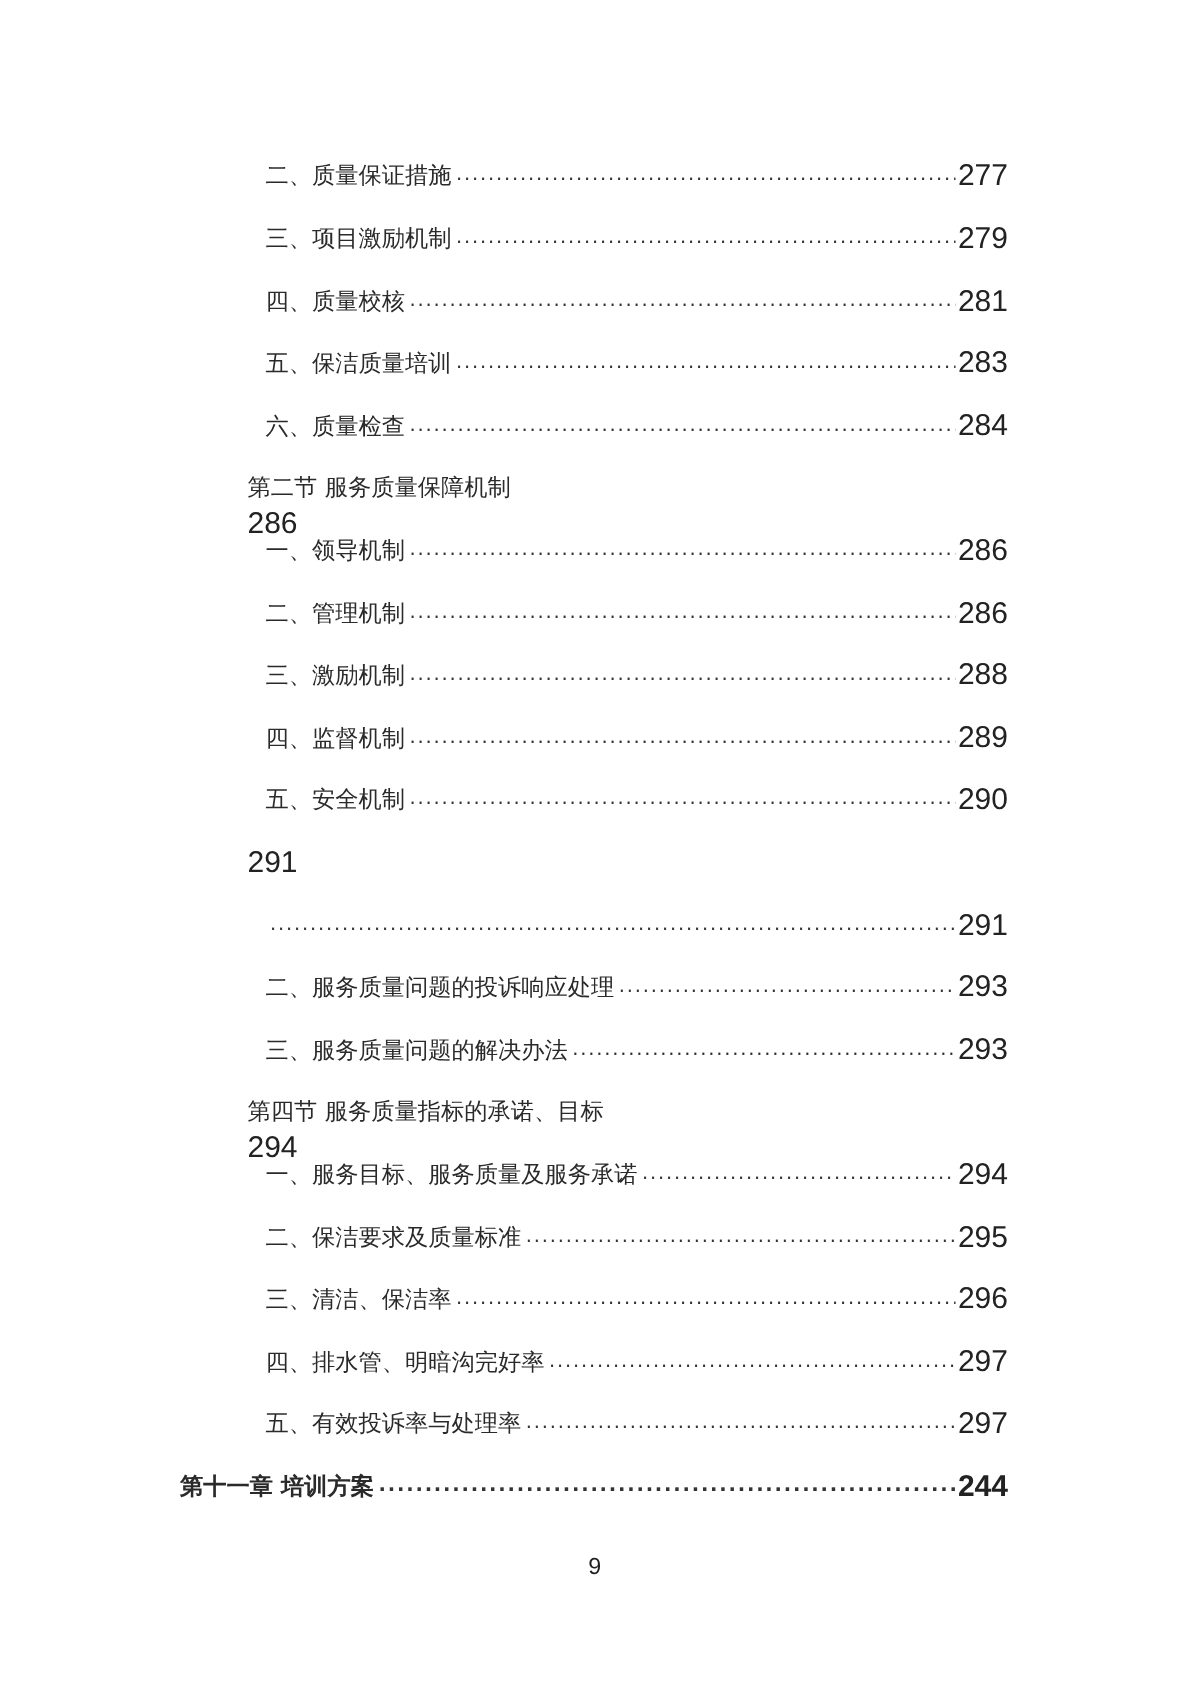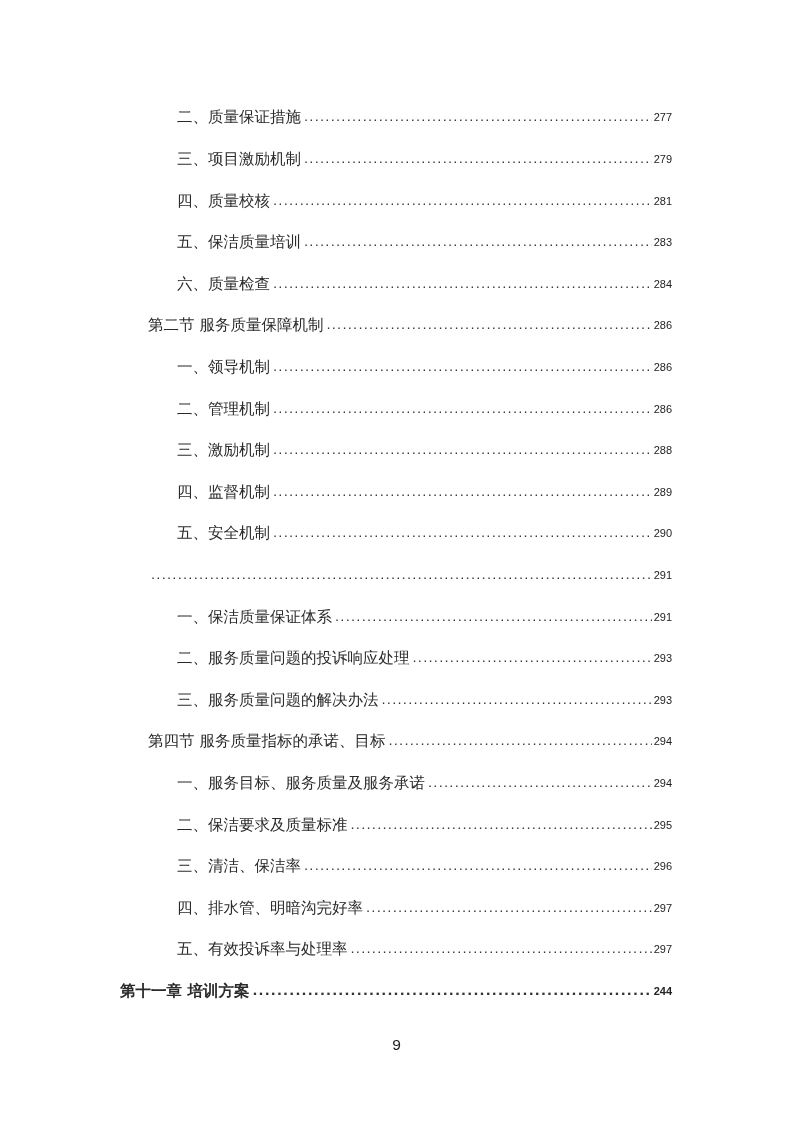--- a/index.html
+++ b/index.html
@@ -5,23 +5,23 @@
   html, body { margin: 0; padding: 0; background: #ffffff; }
   body { width: 793px; height: 1122px; position: relative; overflow: hidden;
          font-family: "DejaVu Sans", "Liberation Sans", sans-serif; color: #222; }
   .toc { position: absolute; left: 0; top: 0; width: 793px; }
   .entry { position: absolute; right: 121px; height: 24px; display: flex; align-items: flex-start;
            font-size: 15.5px; line-height: 24px; white-space: nowrap; }
   .entry .title { flex: 0 0 auto; color: #2a2a2a; }
   .entry .leader { flex: 1 1 auto; overflow: hidden; margin: 0 2px 0 3px; color: #333;
                    letter-spacing: 1.2px; font-size: 13px; }
   .entry .leader::before { content: "........................................................................................................................................................................................................"; }
-  .entry .page { flex: 0 0 auto; font-family: "Liberation Sans", sans-serif; font-size: 11px; color: #222; }
+  .entry .page { flex: 0 0 auto; font-family: "Liberation Sans", sans-serif; font-size: 20px; color: #222; }
   .lvl-chapter { left: 120px; font-weight: bold; }
-  .lvl-section { left: 148px; }
+  .lvl-section { left: 165px; flex-direction: column; }
   .lvl-item { left: 177px; }
   .page-number { position: absolute; top: 1036px; left: 0; width: 793px; text-align: center;
                  font-family: "Liberation Sans", sans-serif; font-size: 15.5px; color: #222; }
 </style>
 </head>
 <body>
 
 <div class="toc">
   <div class="entry lvl-item" style="top:105px">
     <span class="title">二、质量保证措施</span>
@@ -76,21 +76,20 @@
   <div class="entry lvl-item" style="top:521px">
     <span class="title">五、安全机制</span>
     <span class="leader"></span>
     <span class="page">290</span>
   </div>
   <div class="entry lvl-section" style="top:563px">
     <span class="leader"></span>
     <span class="page">291</span>
   </div>
   <div class="entry lvl-item" style="top:605px">
-    <span class="title">一、保洁质量保证体系</span>
     <span class="leader"></span>
     <span class="page">291</span>
   </div>
   <div class="entry lvl-item" style="top:646px">
     <span class="title">二、服务质量问题的投诉响应处理</span>
     <span class="leader"></span>
     <span class="page">293</span>
   </div>
   <div class="entry lvl-item" style="top:688px">
     <span class="title">三、服务质量问题的解决办法</span>

